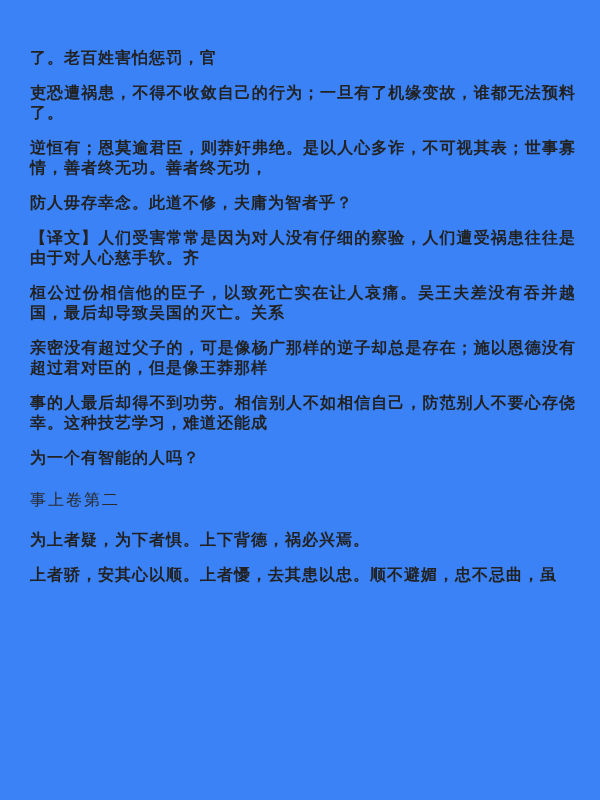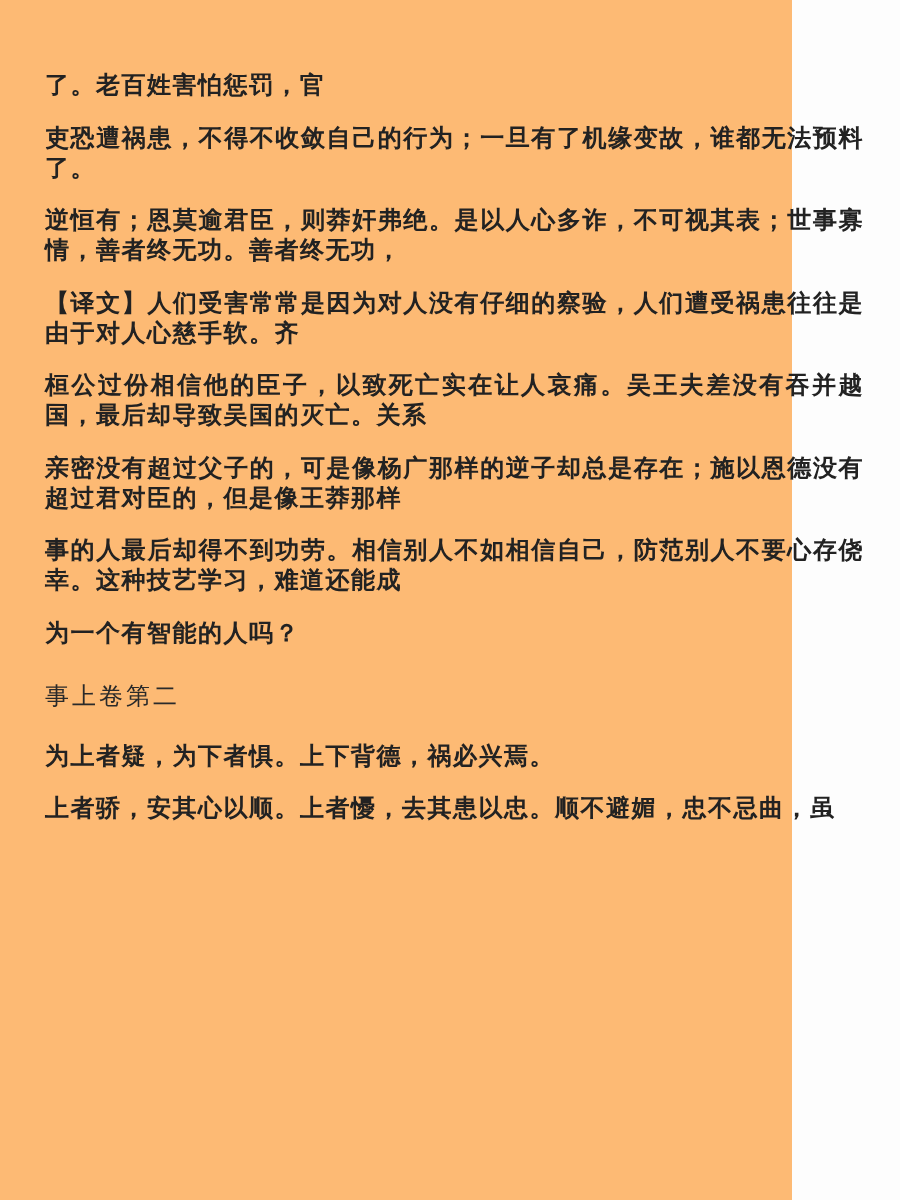--- a/index.html
+++ b/index.html
@@ -7,24 +7,24 @@
     padding: 0;
   }
   body {
     width: 600px;
     height: 800px;
     background: #fdfdfd;
     overflow: hidden;
   }
   .page {
     box-sizing: border-box;
-    width: 528px;
+    width: 600px;
     height: 800px;
     padding: 48px 24px 0 30px;
-    background: #fdba74;
+    background: #3b82f6;
   }
   .t {
     width: 546px;
     margin: 0 0 15px 0;
     font-family: "Liberation Sans", "DejaVu Sans", sans-serif;
     font-weight: 700;
     font-size: 16px;
     line-height: 20px;
     letter-spacing: 1px;
     color: #222222;
@@ -42,20 +42,21 @@
     color: #2a2a2a;
   }
 </style>
 </head>
 <body>
 
 <div class="page">
   <p class="t">了。老百姓害怕惩罚，官</p>
   <p class="t">吏恐遭祸患，不得不收敛自己的行为；一旦有了机缘变故，谁都无法预料了。</p>
   <p class="t">逆恒有；恩莫逾君臣，则莽奸弗绝。是以人心多诈，不可视其表；世事寡情，善者终无功。善者终无功，</p>
+  <p class="t">防人毋存幸念。此道不修，夫庸为智者乎？</p>
   <p class="t">【译文】人们受害常常是因为对人没有仔细的察验，人们遭受祸患往往是由于对人心慈手软。齐</p>
   <p class="t">桓公过份相信他的臣子，以致死亡实在让人哀痛。吴王夫差没有吞并越国，最后却导致吴国的灭亡。关系</p>
   <p class="t">亲密没有超过父子的，可是像杨广那样的逆子却总是存在；施以恩德没有超过君对臣的，但是像王莽那样</p>
   <p class="t">事的人最后却得不到功劳。相信别人不如相信自己，防范别人不要心存侥幸。这种技艺学习，难道还能成</p>
   <p class="t">为一个有智能的人吗？</p>
 
   <h2 class="heading">事上卷第二</h2>
 
   <p class="t">为上者疑，为下者惧。上下背德，祸必兴焉。</p>
   <p class="t">上者骄，安其心以顺。上者懮，去其患以忠。顺不避媚，忠不忌曲，虽</p>

